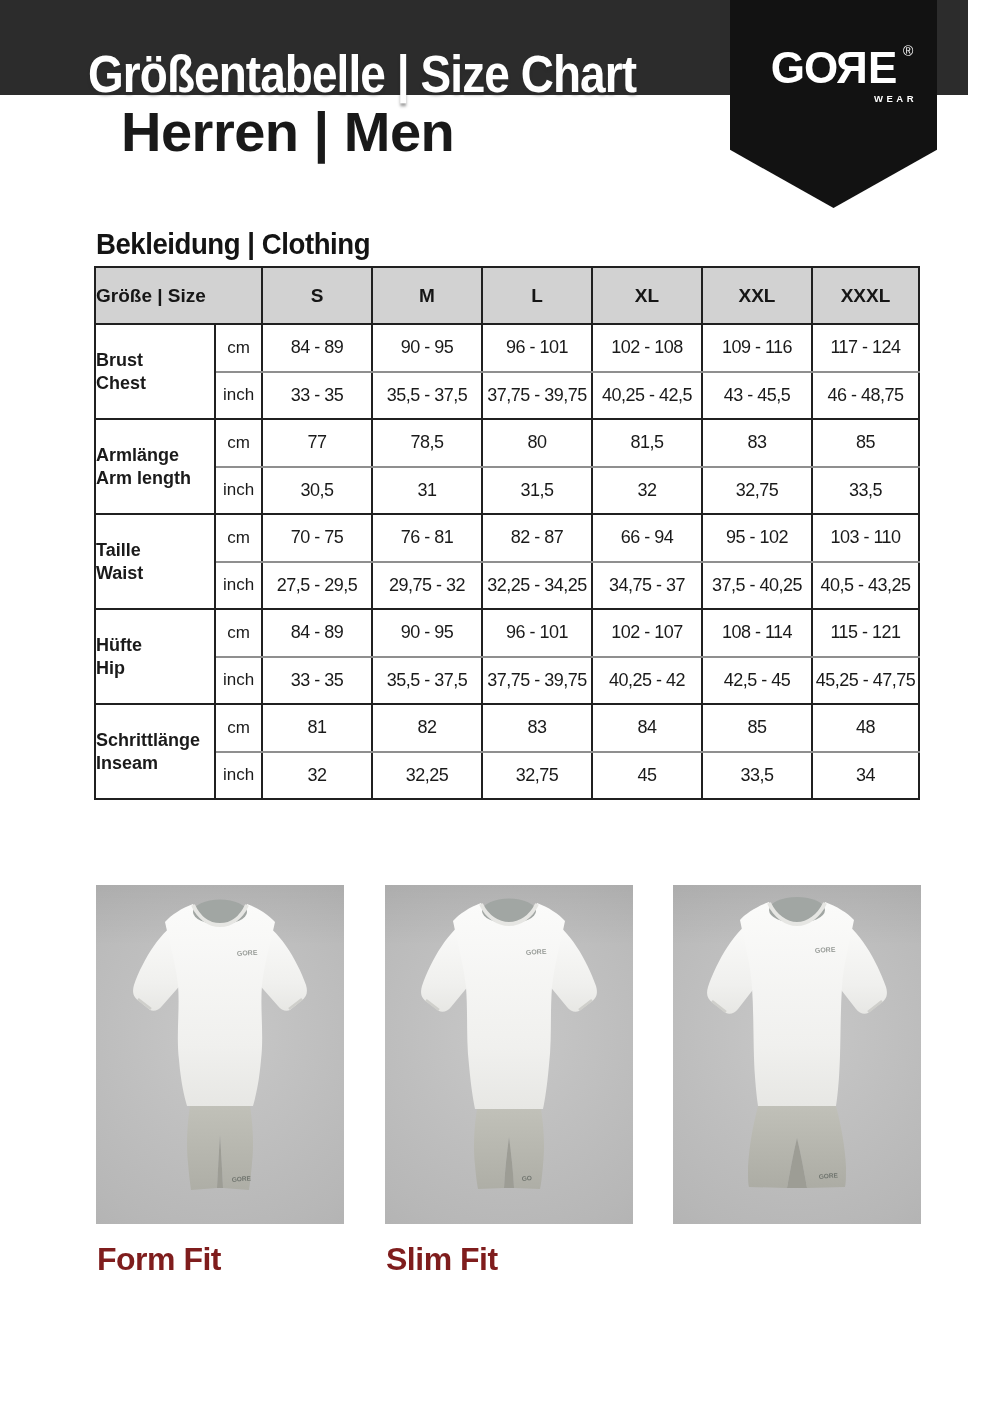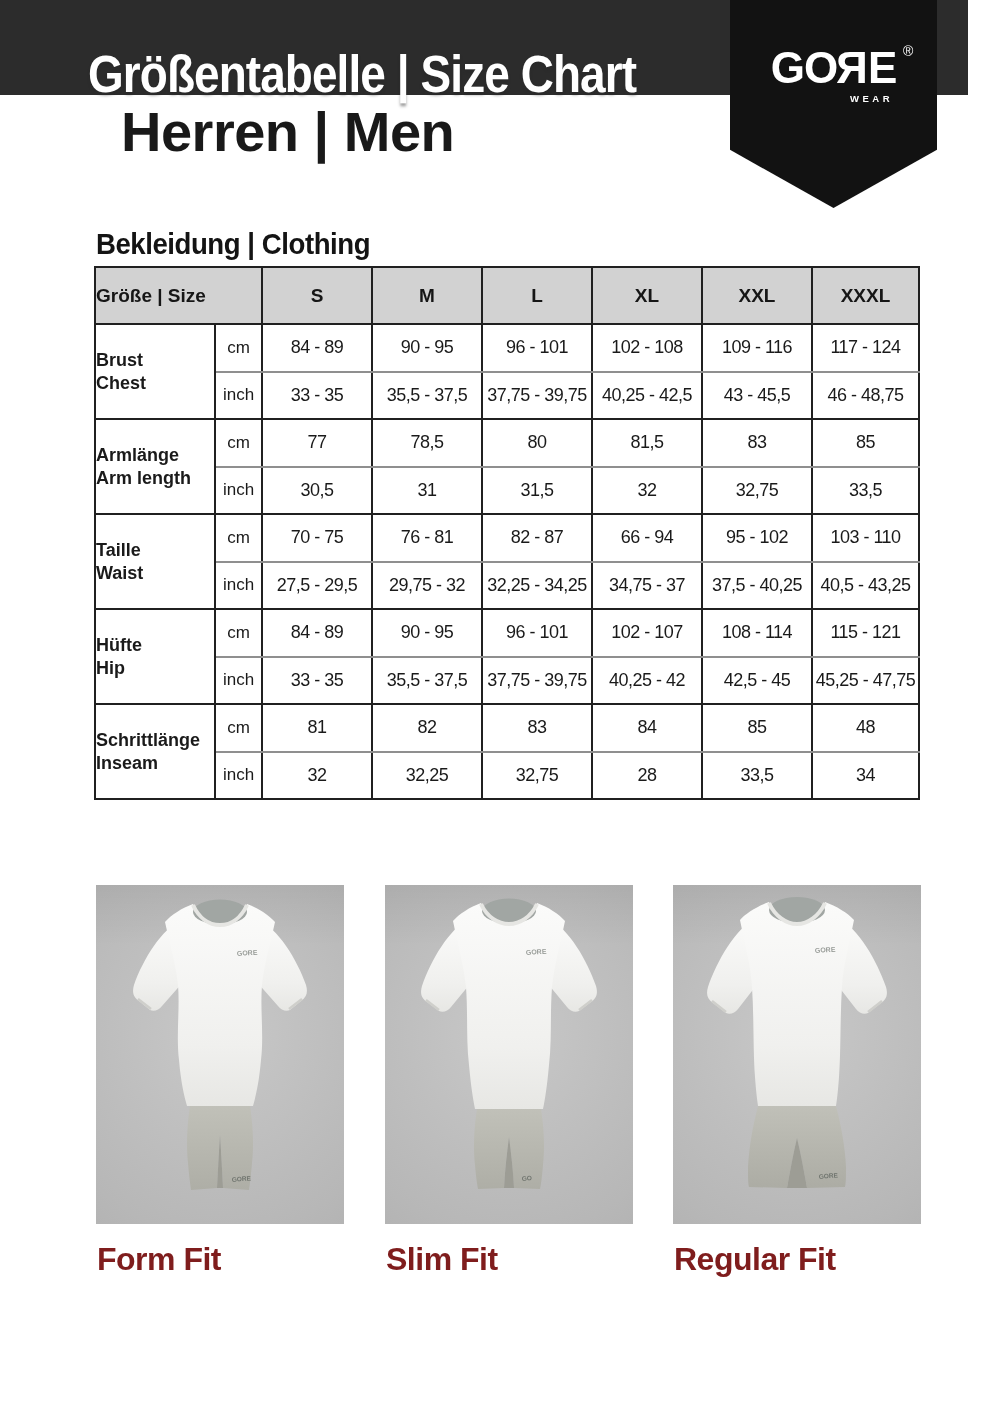--- a/index.html
+++ b/index.html
@@ -29,21 +29,21 @@
   .banner {
     position:absolute; left:730px; top:0; width:207px; height:208px;
     background:#121212; z-index:3;
     clip-path:polygon(0 0, 100% 0, 100% 72%, 50% 100%, 0 72%);
     display:flex; flex-direction:column; align-items:center; padding-top:46px;
   }
   .logo-row { position:relative; white-space:nowrap; }
   .logo-text { font-size:44px; font-weight:bold; color:#fff; letter-spacing:-1px; line-height:44px; }
   .flip { display:inline-block; transform:scaleX(-1); }
   .reg { position:absolute; right:-17px; top:-3px; font-size:14px; color:#fff; font-weight:normal; }
-  .wear { width:100%; text-align:right; padding-right:44px; margin-top:3px;
+  .wear { width:100%; text-align:right; padding-right:20px; margin-top:3px;
           font-size:9.5px; letter-spacing:3.5px; color:#ffffff; font-weight:bold; }
 
   
   .section-heading {
     position:absolute; left:96px; top:227px; margin:0;
     font-size:30px; font-weight:bold; letter-spacing:-.5px; color:#141414;
     white-space:nowrap; transform:scaleX(.92); transform-origin:0 0;
   }
 
   
@@ -231,21 +231,21 @@
           <td class="value-cell">83</td>
           <td class="value-cell">84</td>
           <td class="value-cell">85</td>
           <td class="value-cell">48</td>
         </tr>
         <tr class="inch-row">
           <td class="unit-cell">inch</td>
           <td class="value-cell">32</td>
           <td class="value-cell">32,25</td>
           <td class="value-cell">32,75</td>
-          <td class="value-cell">28</td>
+          <td class="value-cell">45</td>
           <td class="value-cell">33,5</td>
           <td class="value-cell">34</td>
         </tr>
       </tbody>
   </table>
 
   <section class="fits">
 
     <figure class="fit-card c0">
       <div class="fit-image">
@@ -336,17 +336,16 @@
           <path d="M164,32 C186,44 204,76 213,102 C215,109 214,114 208,118 L195,128 C191,130 186,128 183,124 L155,88 Z" fill="url(#tg2)"></path>
           <path d="M39,116 L53,127 M209,116 L195,127" stroke="#cfcfcb" stroke-width="2.5" fill="none"></path>
 
           <path d="M96,17 C85,21 73,28 67,35 C72,60 78,82 79,102 C81,132 80,165 82,192 C83,206 84,214 85,221 L163,221 C164,214 165,206 166,192 C168,165 167,132 169,102 C170,82 176,60 181,35 C175,28 163,21 152,17 C147,30 135,40 124,40 C113,40 101,30 96,17 Z" fill="url(#tg2)"></path>
 
           <ellipse cx="124" cy="25" rx="28" ry="13" fill="#a1a6a3"></ellipse>
           <path d="M96,18 C102,31 113,39 124,39 C135,39 146,31 152,18" fill="none" stroke="#e6e6e3" stroke-width="4"></path>
           <text x="142" y="68" font-size="7" fill="#9a9e9a" font-weight="bold" transform="rotate(-4 142 68)">GORE</text>
         </svg>
       </div>
-      <figcaption class="fit-caption">Regular Fit</figcaption>
     </figure>
 
   </section>
 </div>
 
 </body></html>

